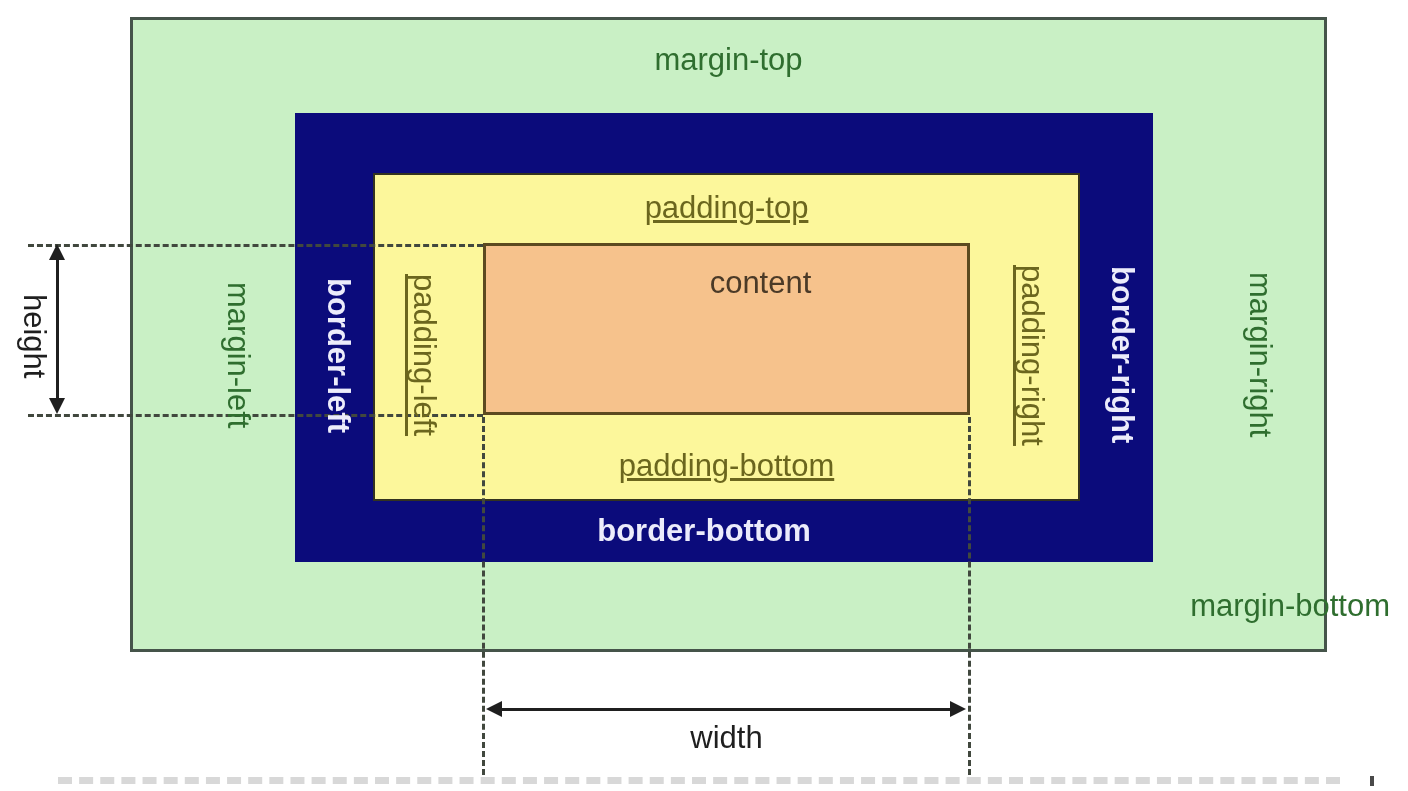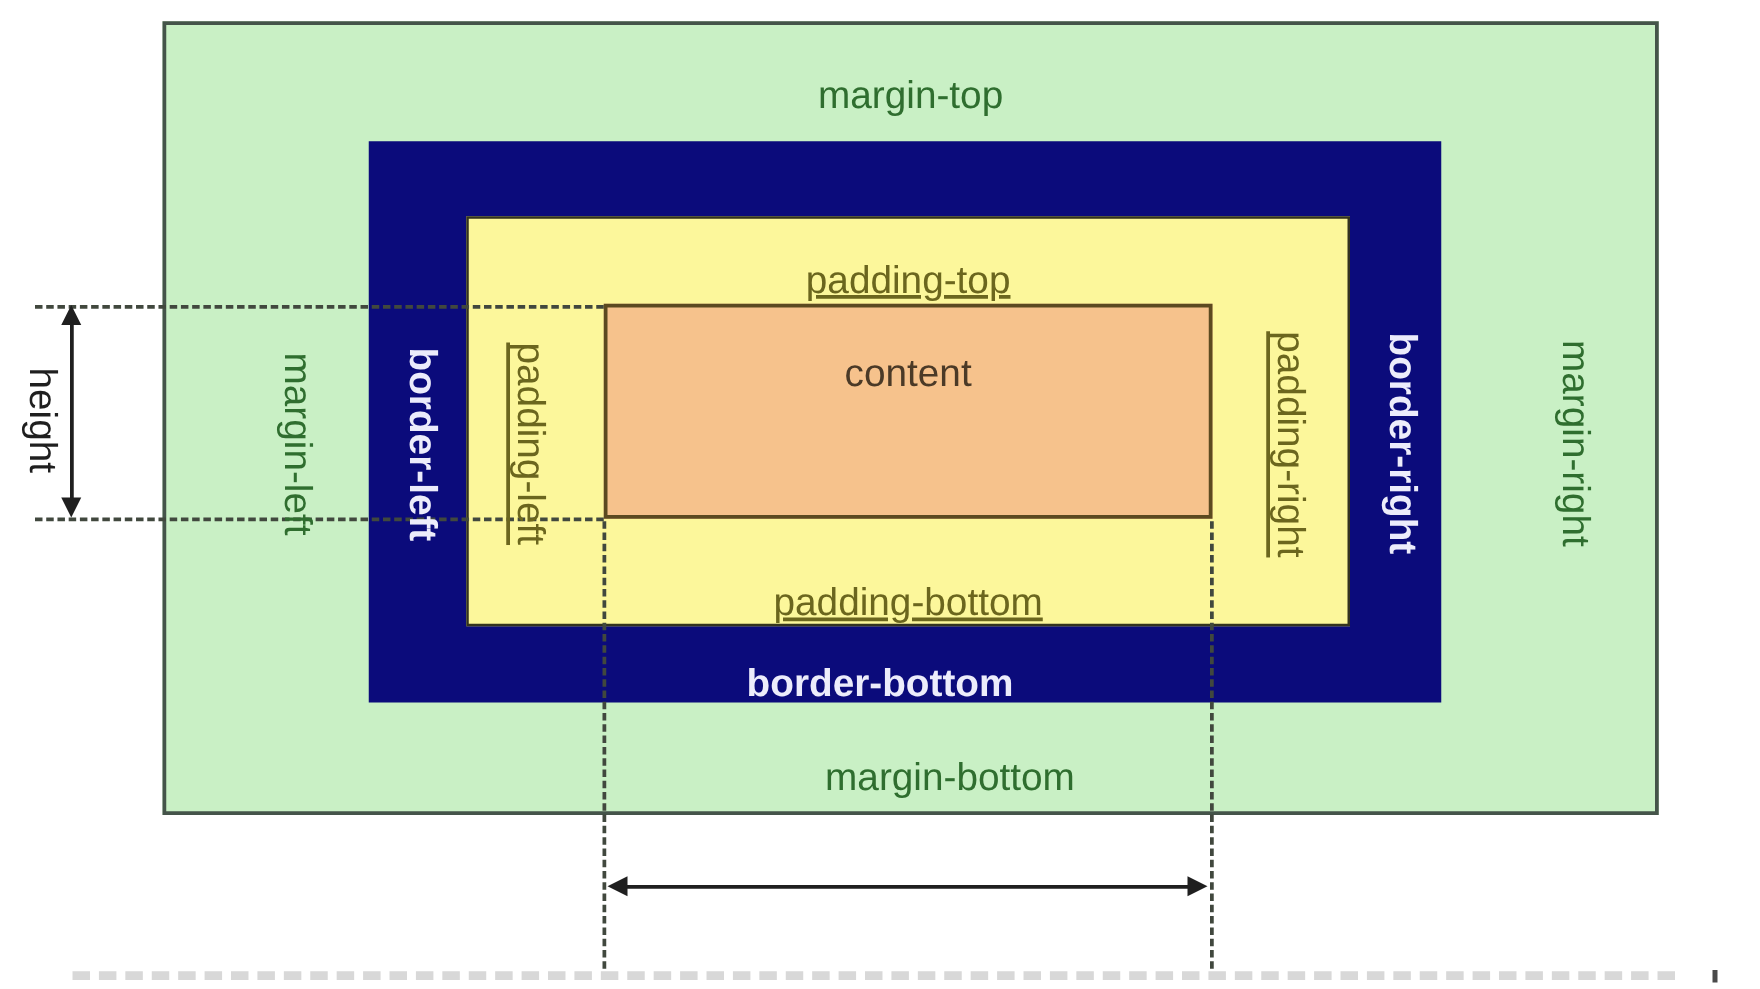--- a/index.html
+++ b/index.html
@@ -34,37 +34,36 @@
     left: 483px; top: 243px; width: 487px; height: 172px;
     background: var(--content-bg, #f6c28c);
     border: 3px solid var(--content-border, #5c4a20);
   }
   .hlabel {
     position: absolute;
     font-size: 31px;
     line-height: 36px;
     text-align: center;
     white-space: nowrap;
-    margin-top: 16px;
   }
   .vlabel {
     position: absolute;
     writing-mode: vertical-rl;
     font-size: 31px;
     line-height: 36px;
     width: 36px;
     height: 220px;
     top: 245px;
     text-align: center;
     white-space: nowrap;
   }
   .t-margin  { color: var(--margin-text, #2f6e2f); }
   .t-border  { color: var(--border-text, #ececfb); font-weight: 600; }
   .t-padding { color: var(--padding-text, #6b661e); text-decoration: underline; }
-  .t-content { color: var(--content-text, #4b3a27); }
+  .t-content { color: var(--content-text, #4b3a27); padding-left: 34px; }
   .t-dim     { color: var(--dimension-color, #1f1f1f); }
 
   .guide-h {
     position: absolute;
     height: 0;
     border-top: 3px dashed var(--guide-color, #41483e);
   }
   .guide-v {
     position: absolute;
     width: 0;
@@ -110,27 +109,28 @@
 
   <div class="head head-left" style="left:486px; top:701px;"></div>
   <div class="shaft-h" style="left:500px; top:708px; width:452px;"></div>
   <div class="head head-right" style="left:950px; top:701px;"></div>
 
   <div class="hlabel t-margin" style="left:130px; width:1197px; top:42px;">margin-top</div>
   <div class="hlabel t-padding" style="left:373px; width:707px;  top:190px;">padding-top</div>
   <div class="hlabel t-content" style="left:483px; width:487px;  top:265px;">content</div>
   <div class="hlabel t-padding" style="left:373px; width:707px;  top:448px;">padding-bottom</div>
   <div class="hlabel t-border" style="left:295px; width:818px;  top:513px;">border-bottom</div>
-  <div class="hlabel t-margin" style="left:130px; width:1260px; top:588px;">margin-bottom</div>
+  <div class="hlabel t-margin" style="left:130px; width:1260px; top:588px;text-align:right;">margin-bottom</div>
 
   <div class="vlabel t-margin" style="left:220px;">margin-left</div>
   <div class="vlabel t-border" style="left:320px;">border-left</div>
   <div class="vlabel t-padding" style="left:406px;">padding-left</div>
   <div class="vlabel t-padding" style="left:1014px;">padding-right</div>
   <div class="vlabel t-border" style="left:1104px;">border-right</div>
   <div class="vlabel t-margin" style="left:1242px;">margin-right</div>
 
   <div class="vlabel t-dim" style="left:16px; top:256px; height:160px;">height</div>
+  <div class="hlabel t-dim" style="left:483px; width:487px; top:720px;">width</div>
 
   <div class="artifact-strip"></div>
   <div class="artifact-dot"></div>
 
 </div>
 
 </body></html>

